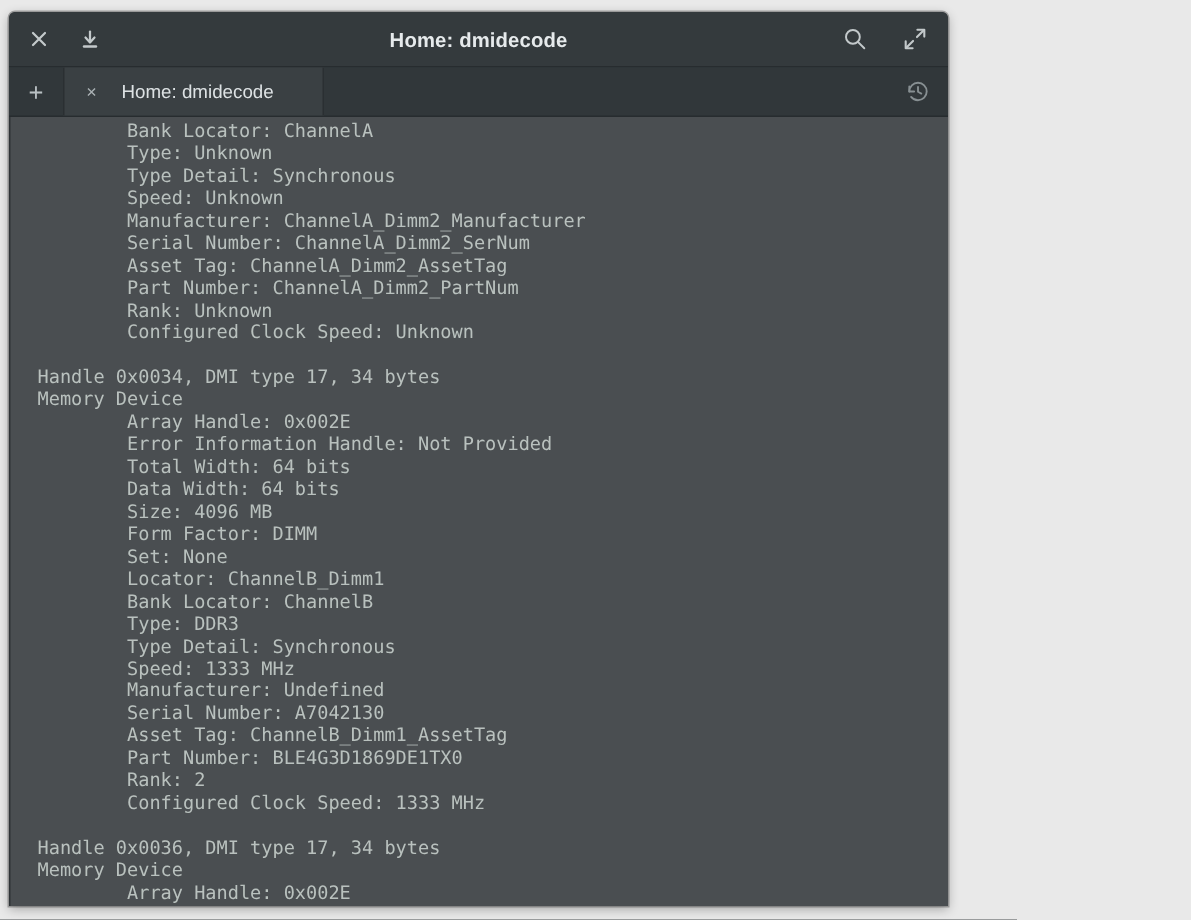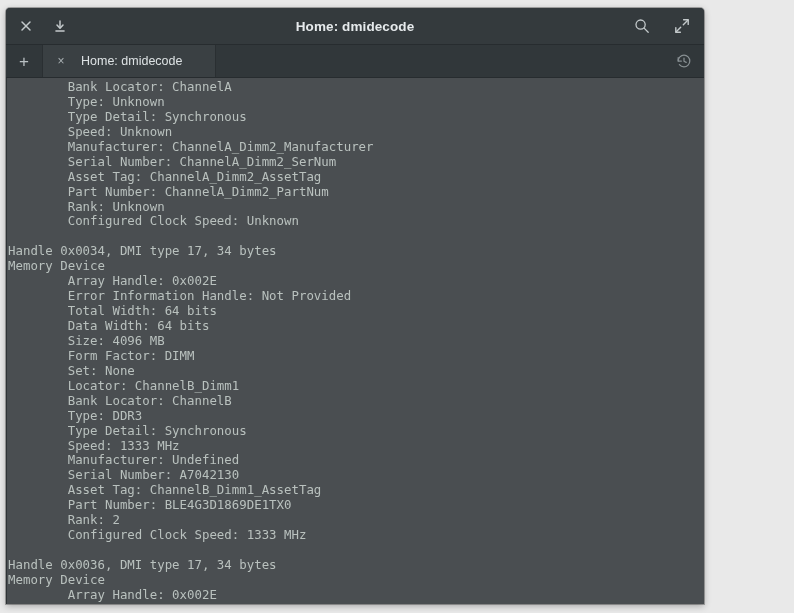--- a/index.html
+++ b/index.html
@@ -12,21 +12,21 @@
     background: #e9e9e9;
     font-family: "Liberation Sans", sans-serif;
     overflow: hidden;
   }
 
   
   .window {
     position: absolute;
     left: 6px;
     top: 8px;
-    width: 698px;
+    width: 626px;
     height: 596px;
     background: #31373a;
     border-radius: 4px 4px 0 0;
     box-shadow: 0 0 0 1px rgba(0,0,0,0.28), 0 2px 7px rgba(0,0,0,0.30);
     display: flex;
     flex-direction: column;
     overflow: hidden;
   }
 
   
@@ -144,21 +144,21 @@
     position: relative;
     overflow: hidden;
     border-left: 1px solid #2e3336;
   }
   .term {
     position: absolute;
     left: 0;
     top: 0;
     right: 0;
     bottom: 0;
-    padding: 2px 0 0 1px;
+    padding: 2px 0 0 18px;
     font-family: "DejaVu Sans Mono", "Liberation Mono", monospace;
     font-size: 12.4px;
     line-height: 14.95px;
     color: #b9c1be;
     white-space: pre;
     letter-spacing: 0px;
     overflow: hidden;
   }
   .term-line { height: 14.95px; }
   .scrollbar-track {

